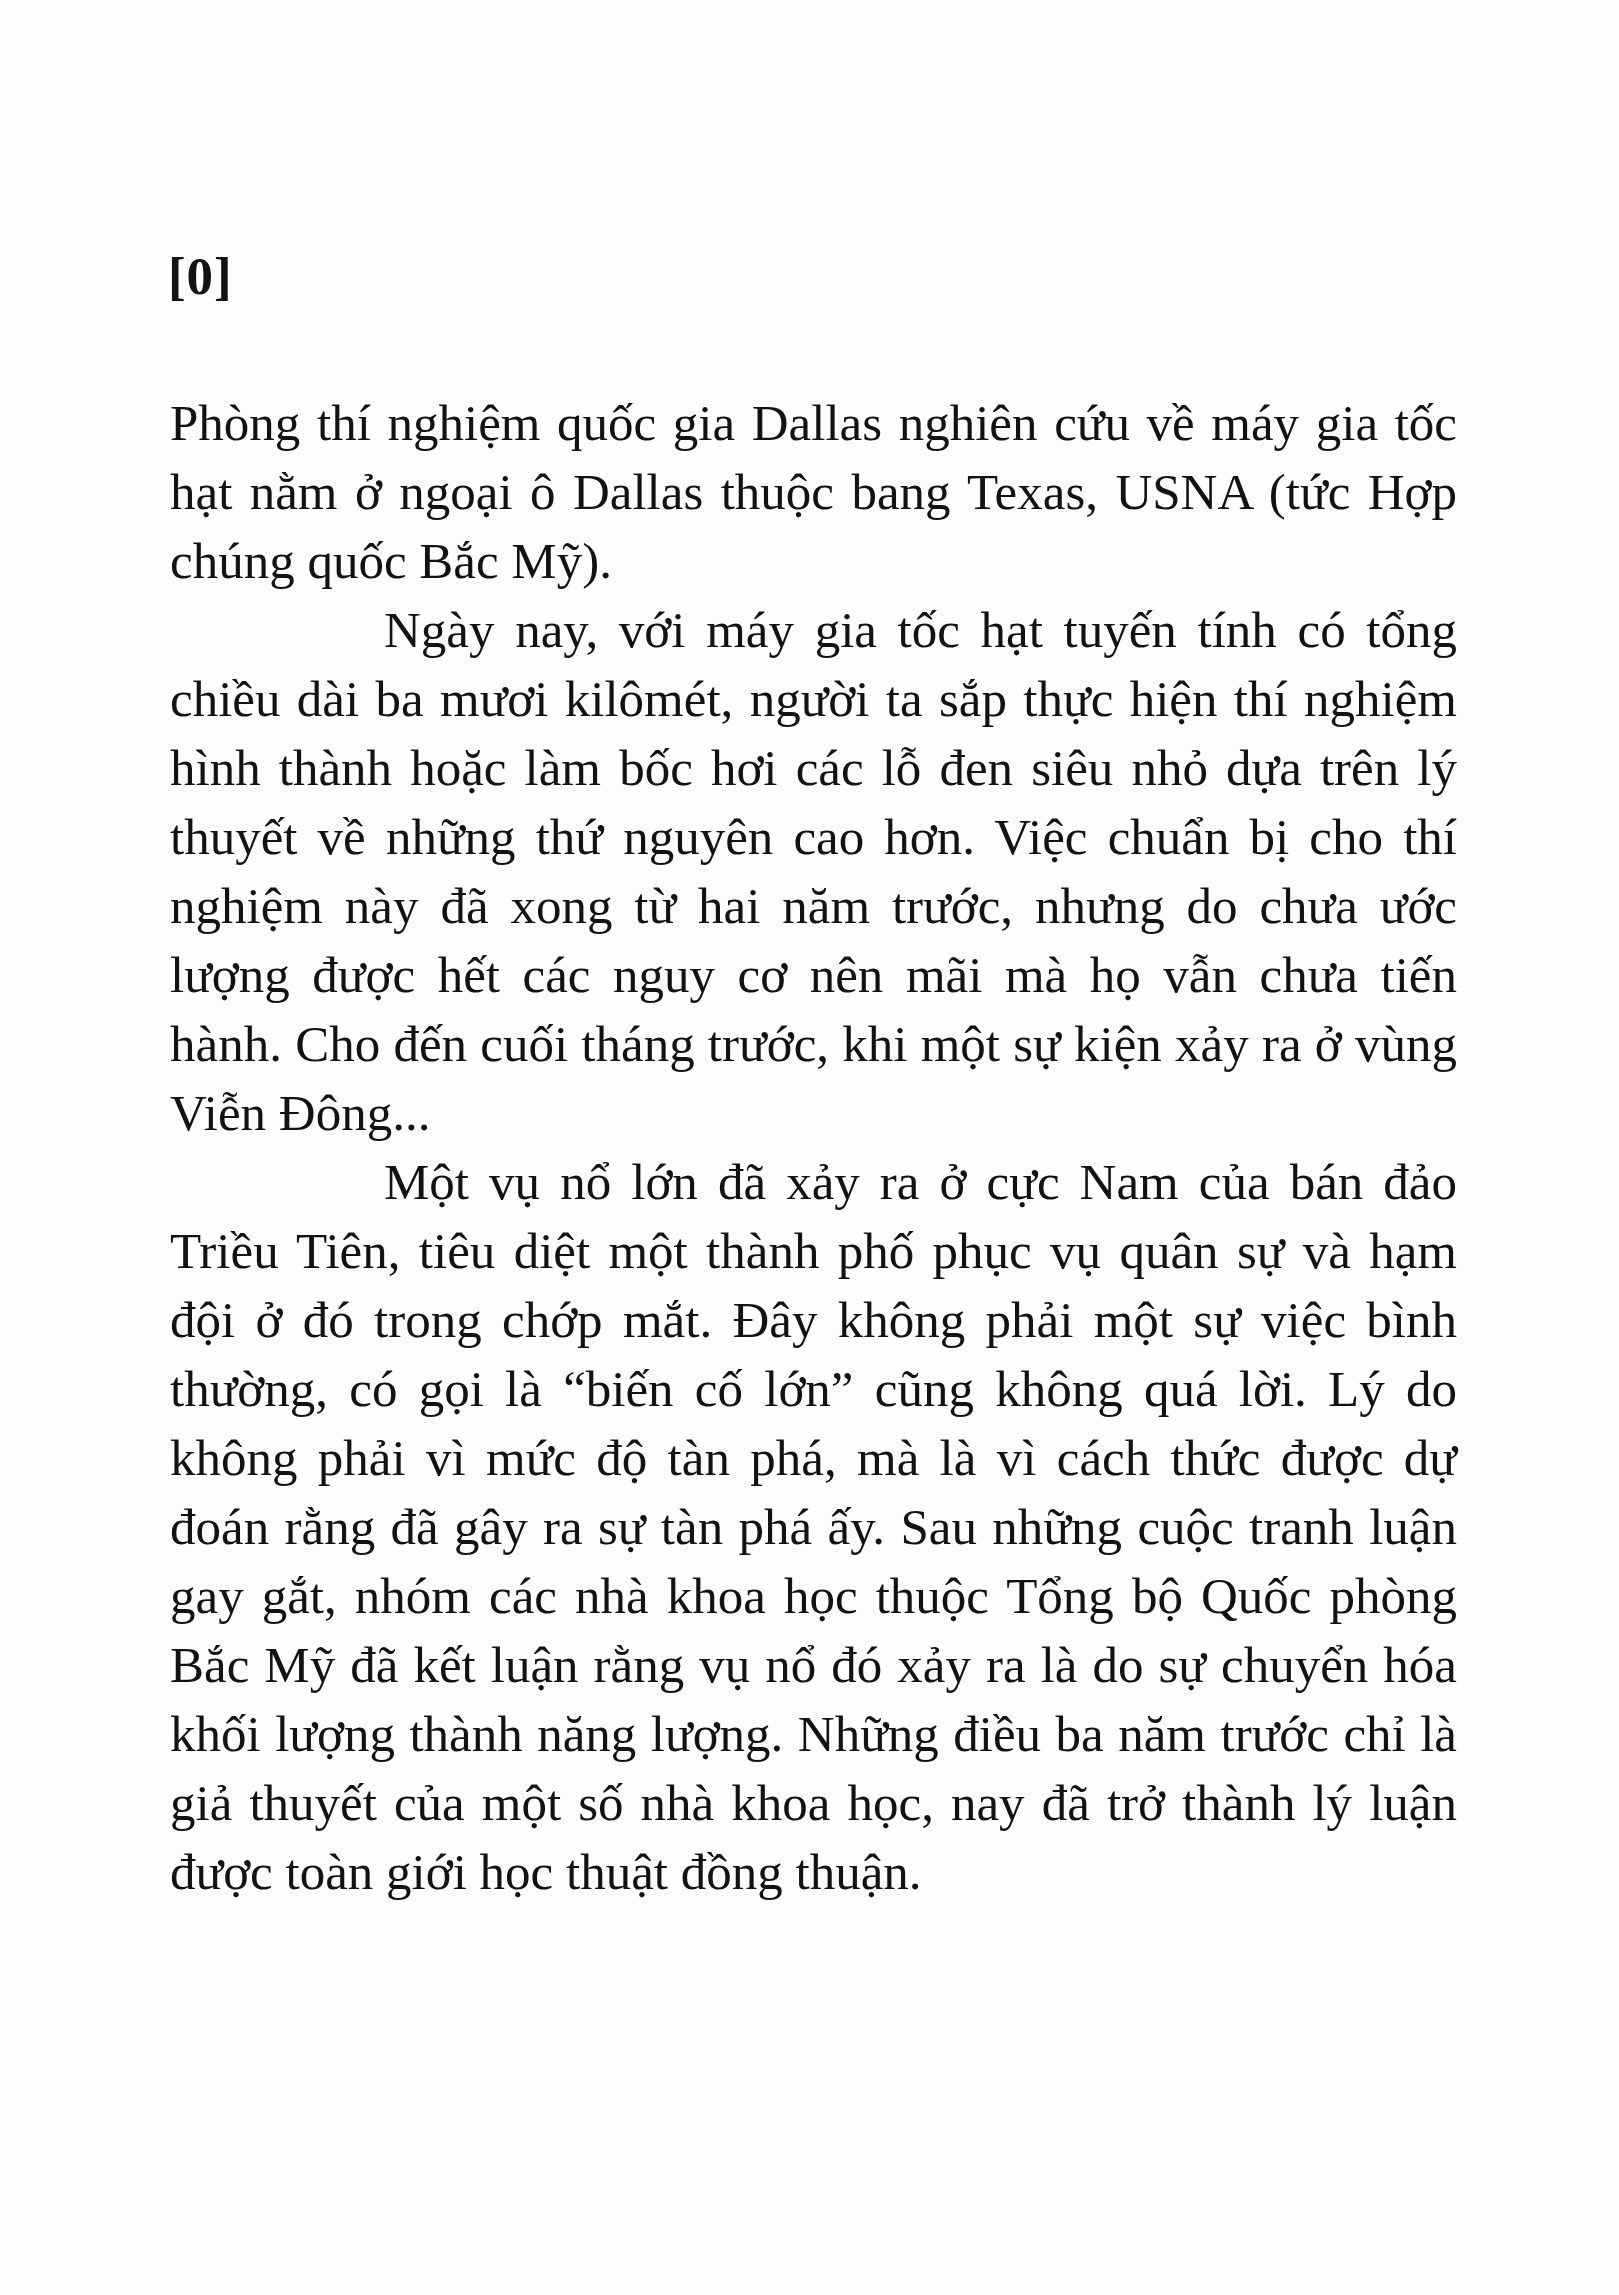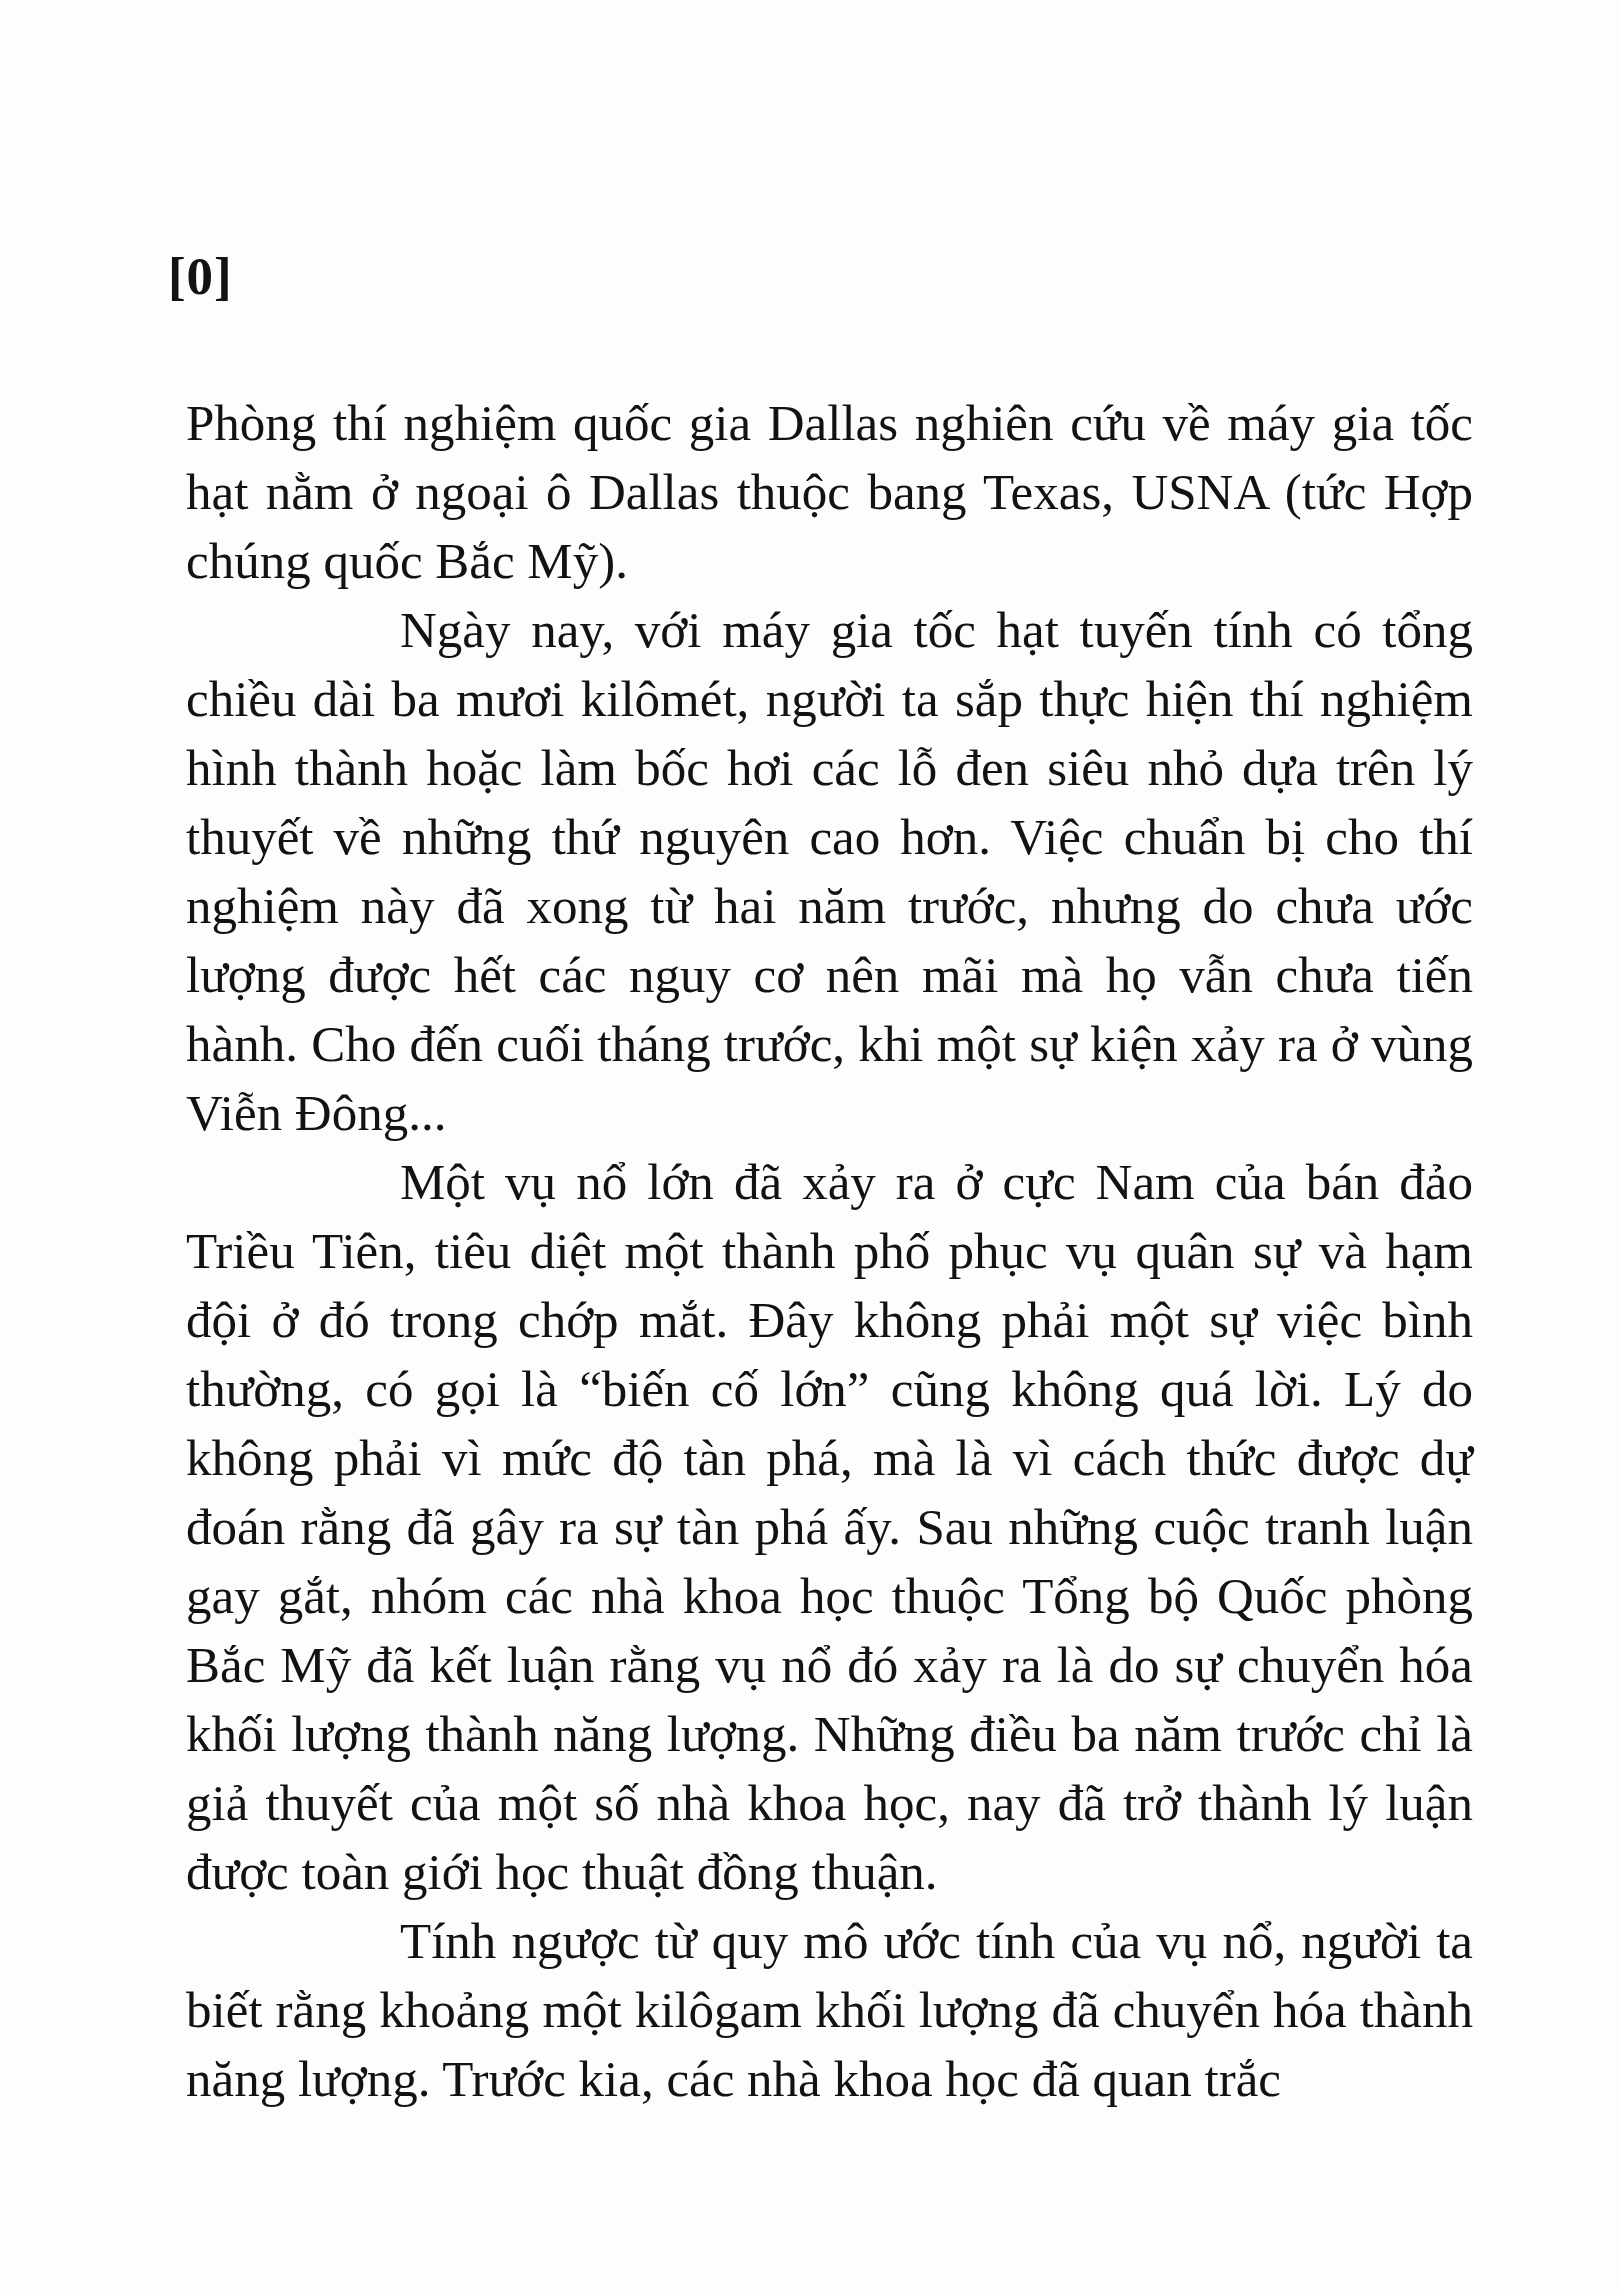--- a/index.html
+++ b/index.html
@@ -20,21 +20,21 @@
     position: absolute;
     left: 168px;
     top: 250px;
     font-size: 53px;
     font-weight: 700;
     line-height: 1;
     letter-spacing: 0.9px;
   }
   .text-block {
     position: absolute;
-    left: 186px;
+    left: 170px;
     top: 389px;
     width: 1287px;
     font-size: 51px;
     line-height: 69px;
     text-align: justify;
     text-rendering: optimizeLegibility;
   }
   .para {
     margin: 0;
     padding: 0;
@@ -47,16 +47,15 @@
 </head>
 <body>
 
 <div class="page">
   <div class="section-marker">[0]</div>
 
   <div class="text-block">
     <p class="para no-indent">Phòng thí nghiệm quốc gia Dallas nghiên cứu về máy gia tốc hạt nằm ở ngoại ô Dallas thuộc bang Texas, USNA (tức Hợp chúng quốc Bắc Mỹ).</p>
     <p class="para">Ngày nay, với máy gia tốc hạt tuyến tính có tổng chiều dài ba mươi kilômét, người ta sắp thực hiện thí nghiệm hình thành hoặc làm bốc hơi các lỗ đen siêu nhỏ dựa trên lý thuyết về những thứ nguyên cao hơn. Việc chuẩn bị cho thí nghiệm này đã xong từ hai năm trước, nhưng do chưa ước lượng được hết các nguy cơ nên mãi mà họ vẫn chưa tiến hành. Cho đến cuối tháng trước, khi một sự kiện xảy ra ở vùng Viễn Đông...</p>
     <p class="para">Một vụ nổ lớn đã xảy ra ở cực Nam của bán đảo Triều Tiên, tiêu diệt một thành phố phục vụ quân sự và hạm đội ở đó trong chớp mắt. Đây không phải một sự việc bình thường, có gọi là “biến cố lớn” cũng không quá lời. Lý do không phải vì mức độ tàn phá, mà là vì cách thức được dự đoán rằng đã gây ra sự tàn phá ấy. Sau những cuộc tranh luận gay gắt, nhóm các nhà khoa học thuộc Tổng bộ Quốc phòng Bắc Mỹ đã kết luận rằng vụ nổ đó xảy ra là do sự chuyển hóa khối lượng thành năng lượng. Những điều ba năm trước chỉ là giả thuyết của một số nhà khoa học, nay đã trở thành lý luận được toàn giới học thuật đồng thuận.</p>
-    <p class="para">Tính ngược từ quy mô ước tính của vụ nổ, người ta biết rằng khoảng một kilôgam khối lượng đã chuyển hóa thành năng lượng. Trước kia, các nhà khoa học đã quan trắc</p>
   </div>
 </div>
 
 
 </body></html>

